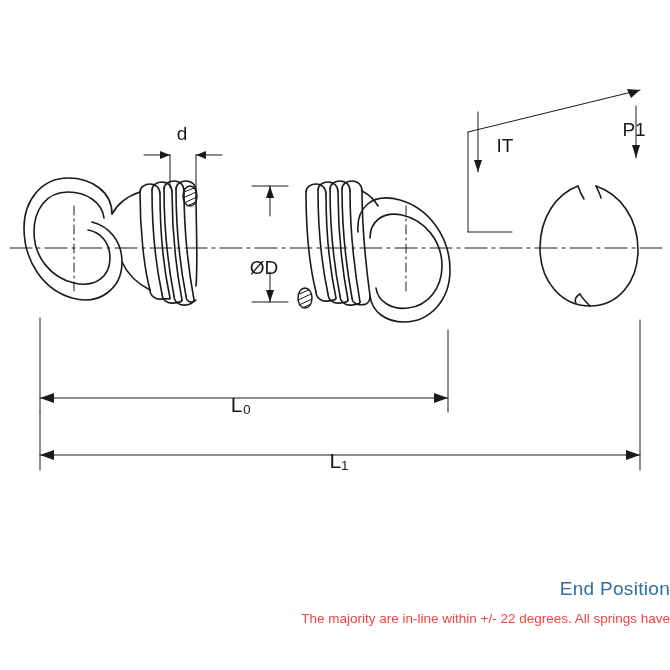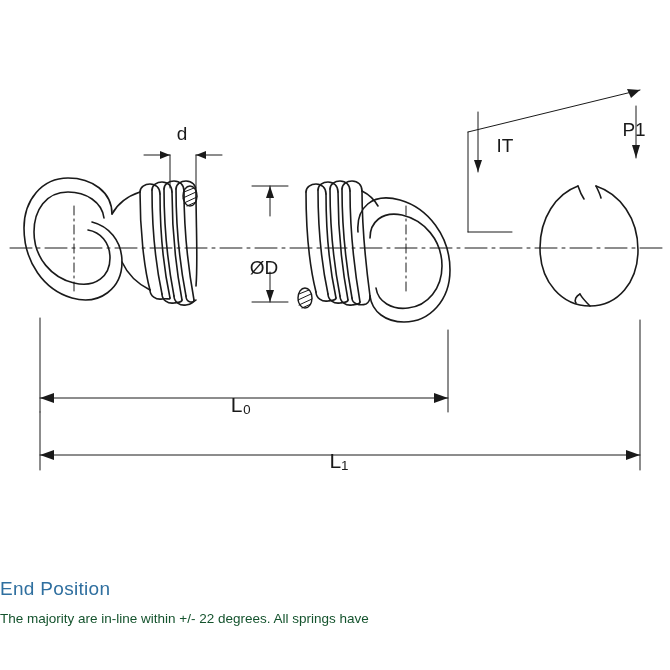--- a/index.html
+++ b/index.html
@@ -21,31 +21,31 @@
   #drawing {
     position: absolute;
     left: 0;
     top: 0;
   }
   .caption-wrap {
     position: absolute;
     left: 0;
     top: 578px;
     width: 670px;
-    text-align: left;
+    text-align: right;
   }
   .caption-title {
     font-size: 19px;
     color: #2f6f9f;
     letter-spacing: 0.3px;
     margin-bottom: 9px;
   }
   .caption-body {
     font-size: 13.5px;
-    color: #14532d;
+    color: #ef4444;
     line-height: 1.45;
   }
 </style>
 </head>
 <body>
 
 <div id="stage">
 
   <svg id="drawing" width="670" height="670" viewBox="0 0 670 670">
 

